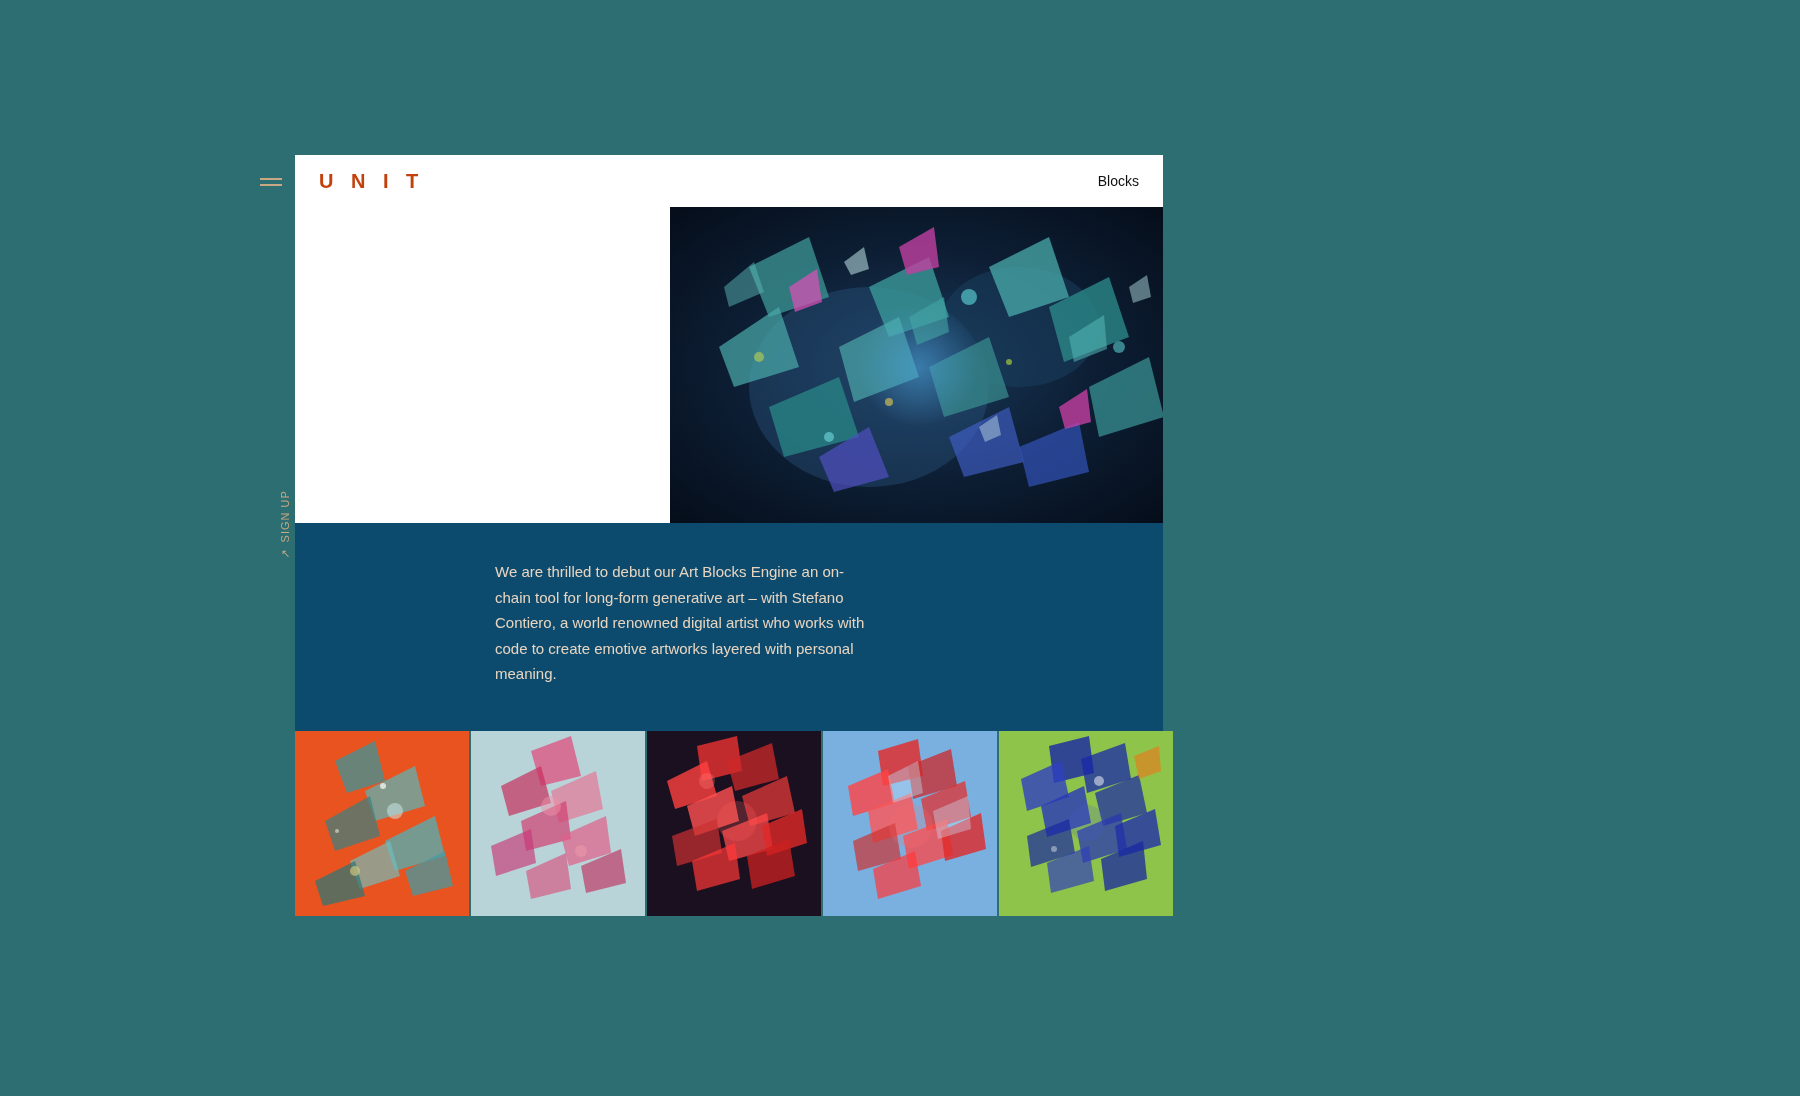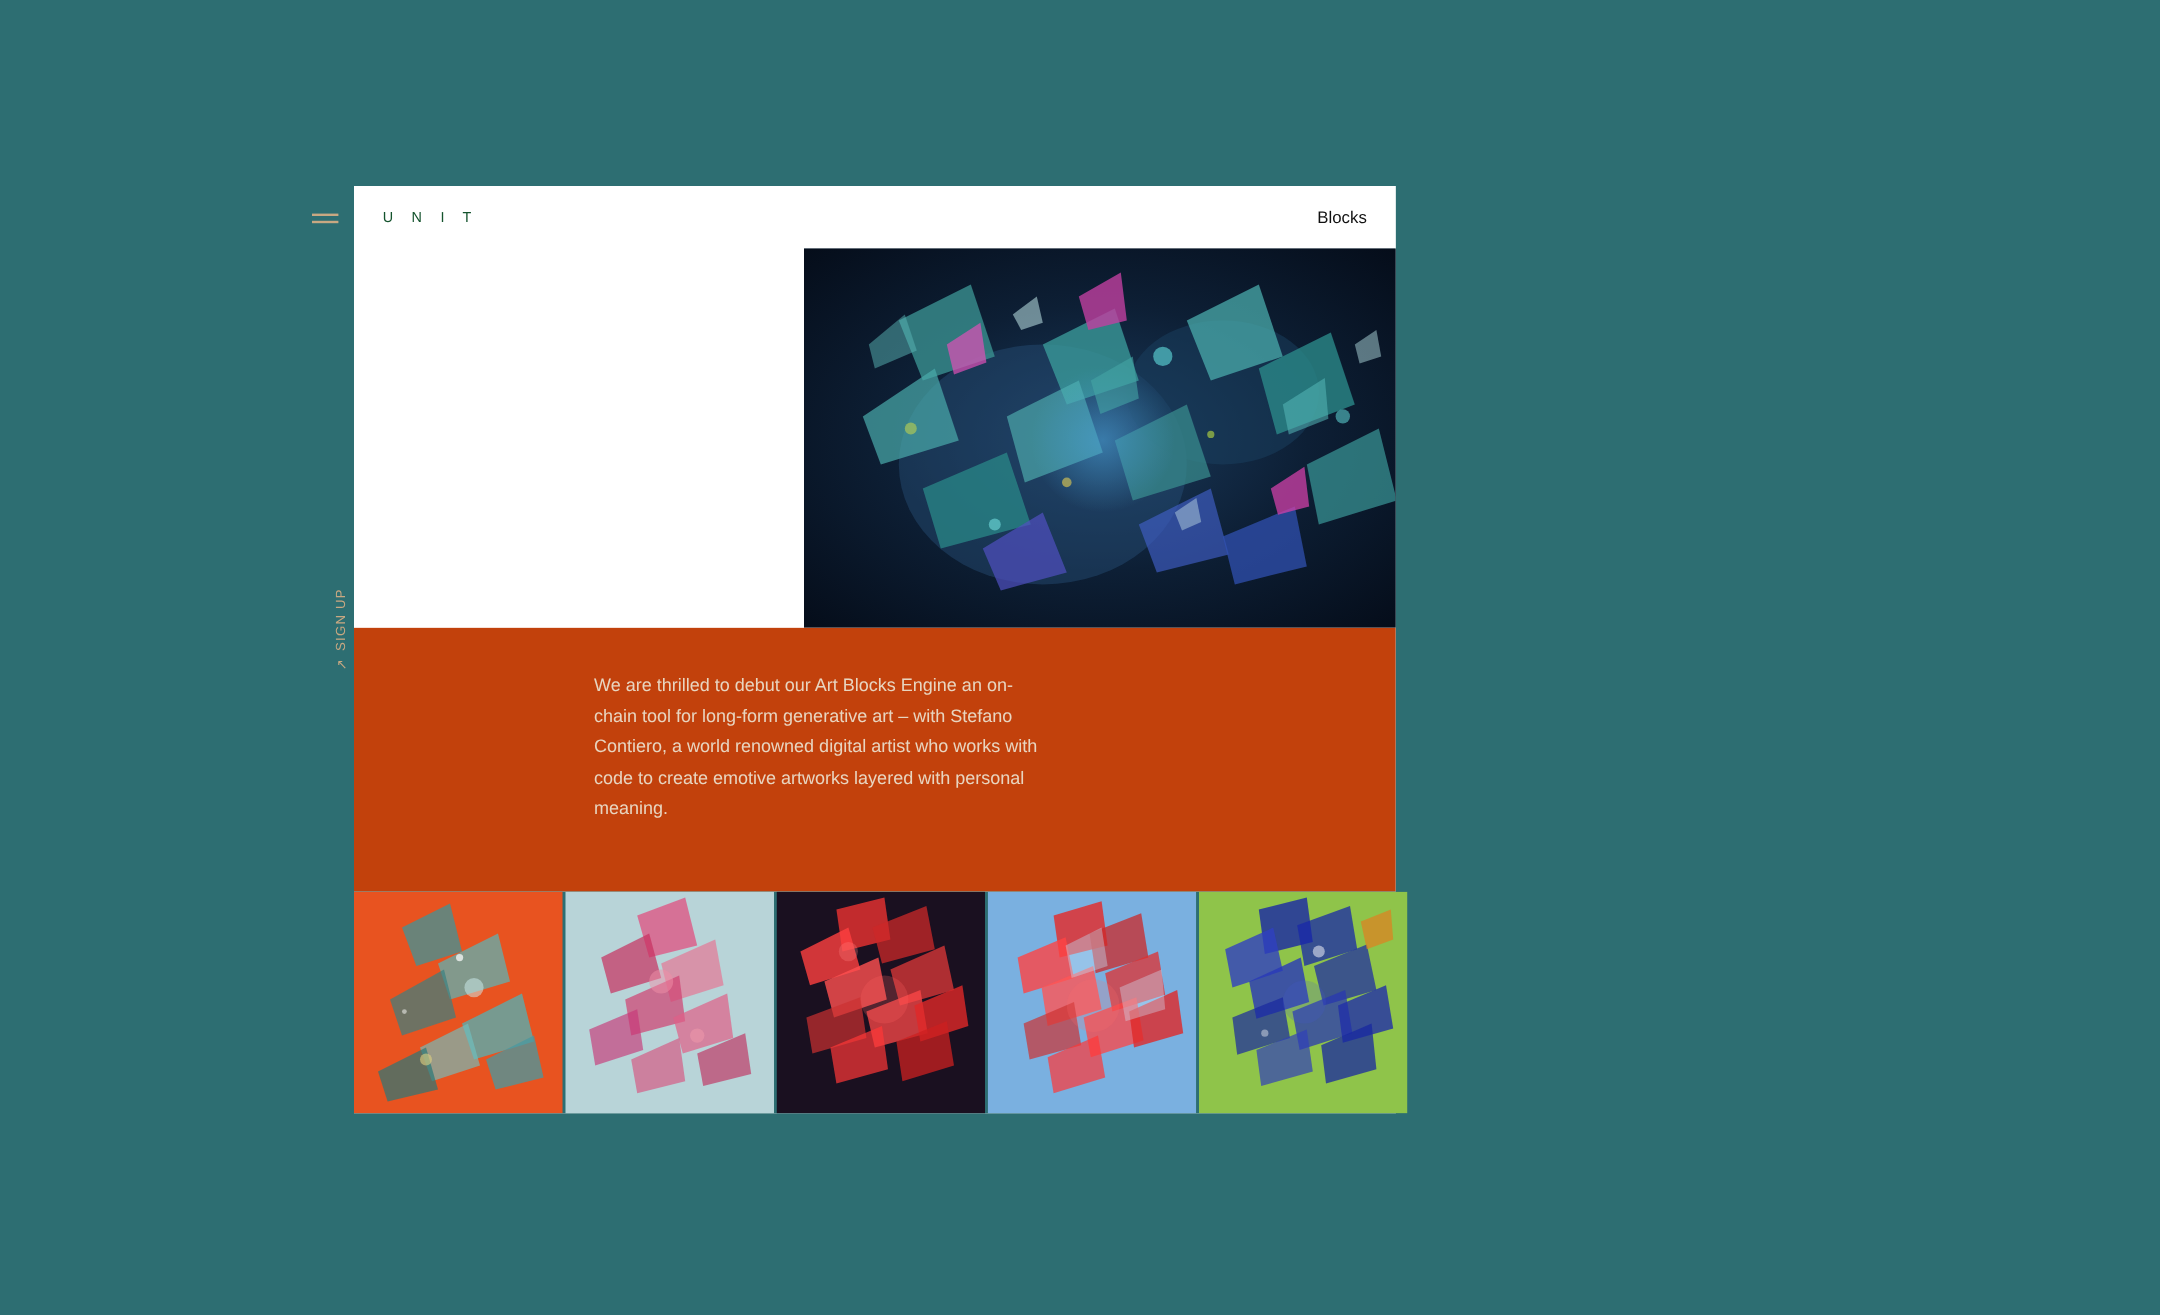--- a/index.html
+++ b/index.html
@@ -65,24 +65,24 @@
       height: 52px;
       background: white;
       display: flex;
       align-items: center;
       justify-content: space-between;
       padding: 0 24px;
       border-bottom: none;
     }
 
     .nav-logo {
-      font-size: 12px;
+      font-size: 20px;
       letter-spacing: 6px;
-      font-weight: 400;
-      color: #14532d;
+      font-weight: 700;
+      color: #c2410c;
     }
 
     .nav-search {
       font-size: 14px;
       color: #111;
       cursor: pointer;
     }
 
     
     .hero-section {
@@ -99,22 +99,22 @@
 
     .hero-right {
       flex: 1;
       background: #1a2a3a;
       overflow: hidden;
       position: relative;
     }
 
     
     .description-section {
-      background: #c2410c;
-      padding: 36px 40px 56px 200px;
+      background: #0c4a6e;
+      padding: 36px 40px 44px 200px;
       min-height: 130px;
     }
 
     .description-text {
       color: #e8d5c0;
       font-size: 15px;
       line-height: 1.7;
       max-width: 380px;
     }
 

